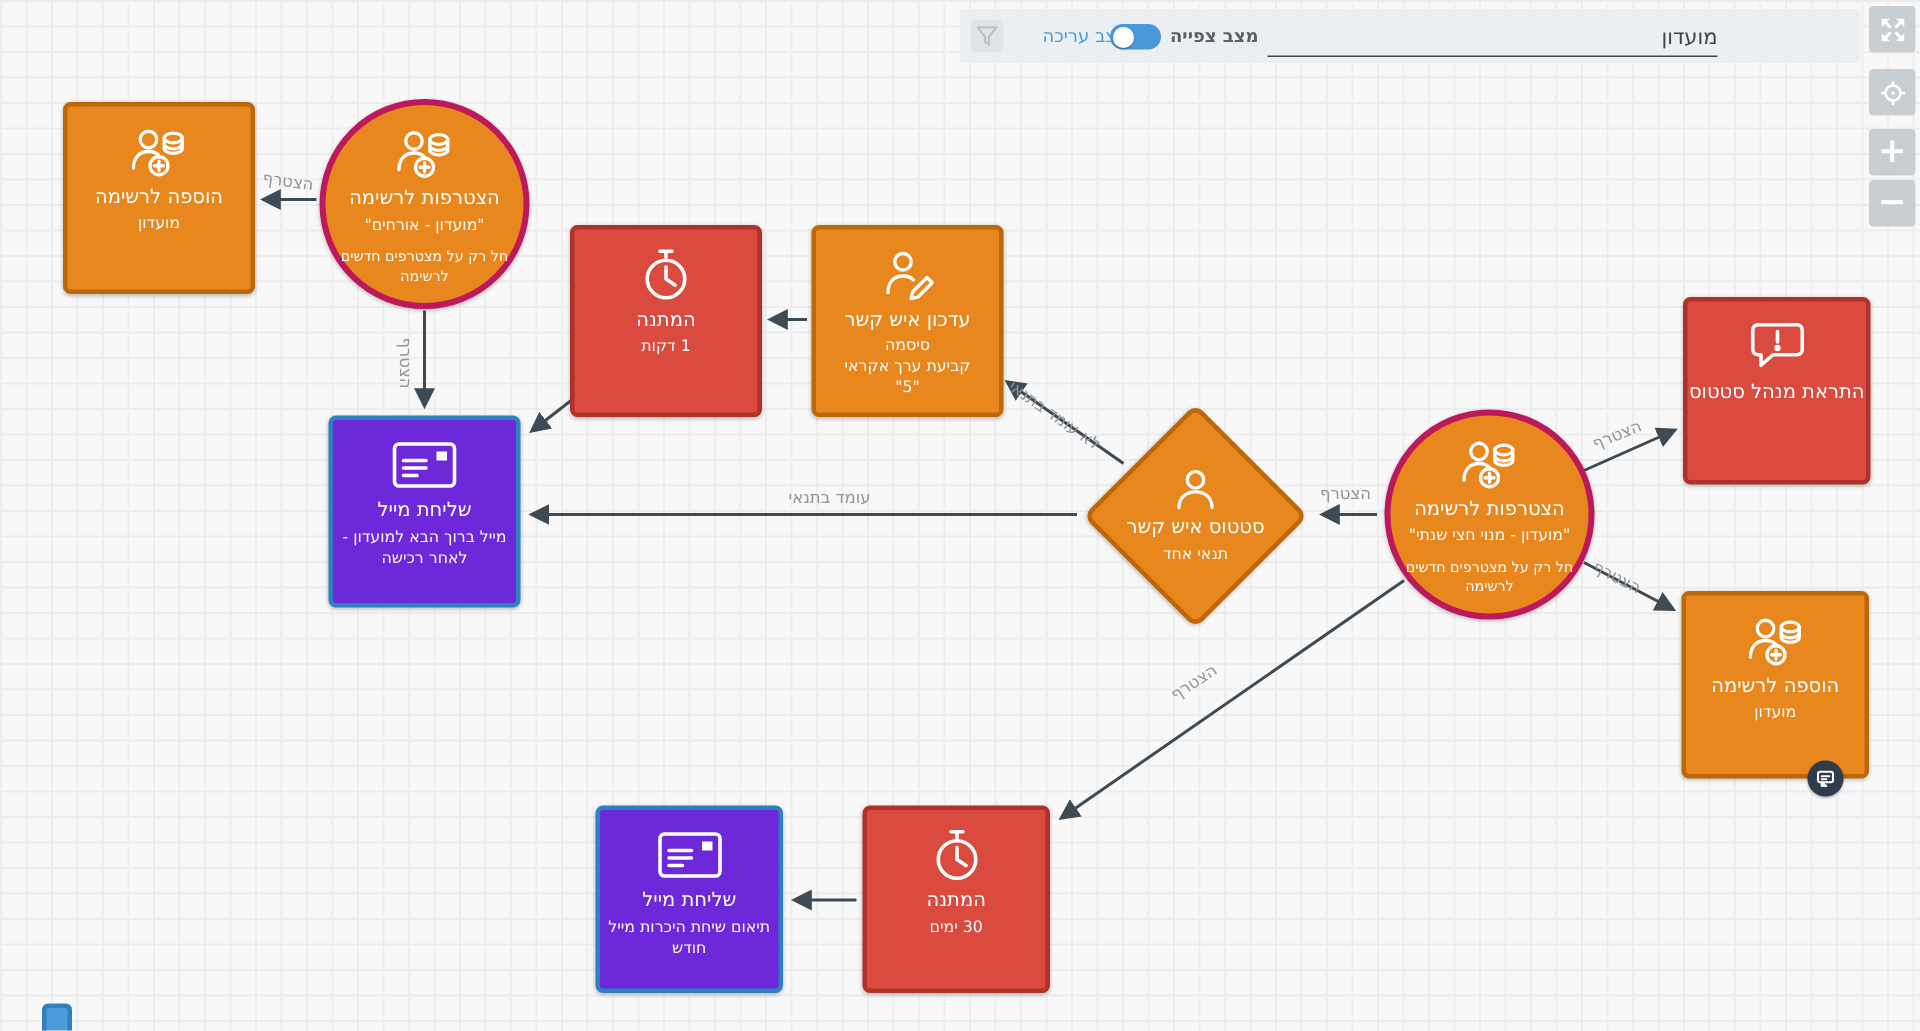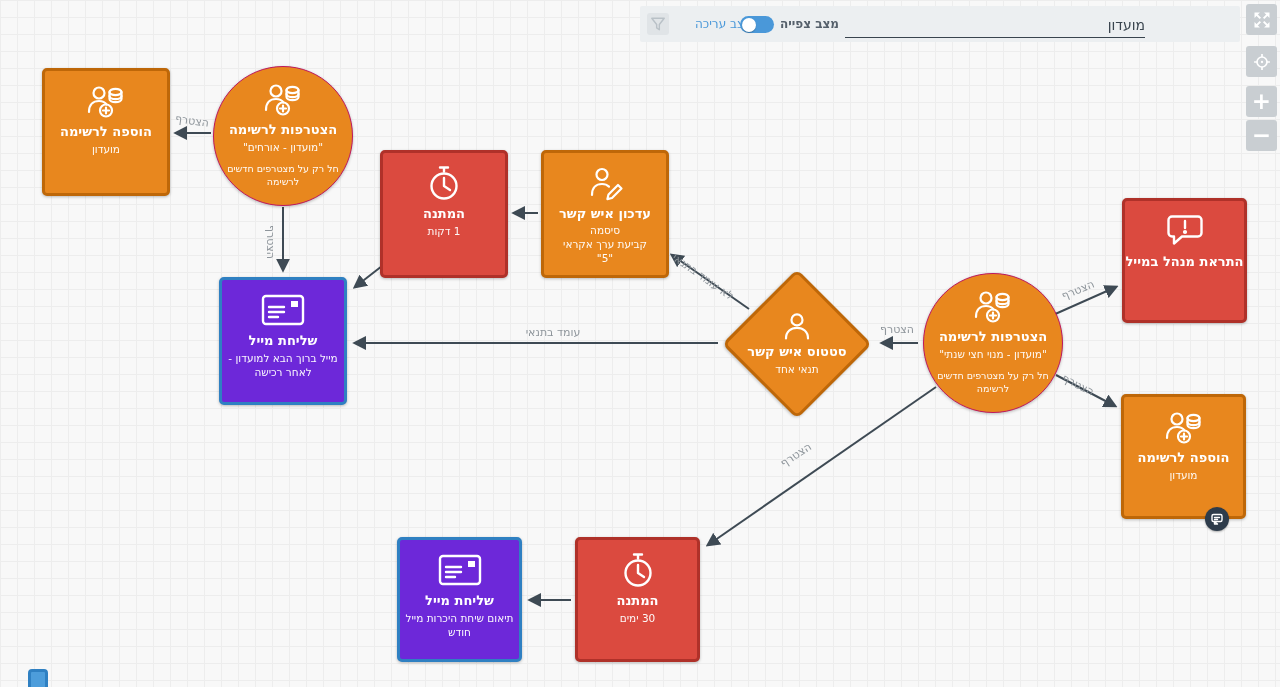--- a/index.html
+++ b/index.html
@@ -24,24 +24,24 @@
     position:absolute; z-index:3; color:#fff; text-align:center;
     box-shadow:0 1px 3px rgba(0,0,0,.25); cursor:pointer;
   }
   .sq{ width:128px; height:128px; border-radius:5px; border:3px solid; padding-top:10px; }
   .sq.small{ width:125px; height:125px; }
   .orange{ background:#E8871E; border-color:#BE6708; }
   .red{ background:#DB4A3F; border-color:#AF3129; }
   .blue{ background:#6d28d9; border-color:#2F80C2; }
   .circle{
     width:140px; height:140px; border-radius:50%;
-    background:#E8871E; border:1px solid #be185d; padding-top:12px;
+    background:#E8871E; border:4px solid #be185d; padding-top:12px;
   }
   .nicon{ height:40px; display:flex; align-items:center; justify-content:center; }
-  .ntitle{ font-weight:bold; font-size:13px; margin-top:3px; }
+  .ntitle{ font-weight:normal; font-size:13px; margin-top:3px; }
   .nsub{ font-size:10.5px; margin-top:3px; line-height:1.35; padding:0 5px; opacity:.97; }
   .nnote{ font-size:9.5px; margin-top:9px; line-height:1.3; padding:0 1px; opacity:.97; }
   .diamond{
     position:absolute; z-index:3; width:106px; height:106px;
     background:#E8871E; border:3px solid #BE6708; border-radius:7px;
     transform:rotate(45deg); box-shadow:0 1px 3px rgba(0,0,0,.25); cursor:pointer;
   }
   .dcontent{
     position:absolute; left:50%; top:50%; width:150px;
     transform:translate(-50%,-50%) rotate(-45deg);
@@ -226,21 +226,21 @@
 </div>
 
 <div class="node sq small red" style="left:1122px;top:198px">
   <div class="nicon">
     <svg width="40" height="36" viewBox="0 0 40 36" fill="none" stroke="#fff" stroke-width="2.4" stroke-linejoin="round" stroke-linecap="round">
       <path d="M7 3.5 h26 a3.5 3.5 0 0 1 3.5 3.5 v13 a3.5 3.5 0 0 1 -3.5 3.5 h-16 l-8 7 v-7 h-2 a3.5 3.5 0 0 1 -3.5 -3.5 v-13 a3.5 3.5 0 0 1 3.5 -3.5 z"></path>
       <path d="M20 8 v7"></path>
         <circle cx="20" cy="19" r="0.9" fill="#fff"></circle>
     </svg>
   </div>
-  <div class="ntitle">התראת מנהל במייל</div>
+  <div class="ntitle">התראת מנהל סטטוס</div>
 </div>
 
 <div class="node sq small orange" style="left:1121px;top:394px">
   <div class="nicon">
     <svg width="42" height="36" viewBox="0 0 42 36" fill="none" stroke="#fff" stroke-width="2.2" stroke-linecap="round" stroke-linejoin="round">
       <circle cx="14" cy="10" r="5.5"></circle>
         <path d="M4 29 c0-7 4-11 10-11 c3.5 0 6 1.2 7.6 3.4"></path>
       <ellipse cx="30.5" cy="9" rx="6" ry="3.2"></ellipse>
         <path d="M24.5 9 v7 c0 1.8 2.7 3.2 6 3.2 s6-1.4 6-3.2 V9"></path>
       <path d="M24.5 13 c0 1.8 2.7 3.2 6 3.2 s6-1.4 6-3.2"></path>

